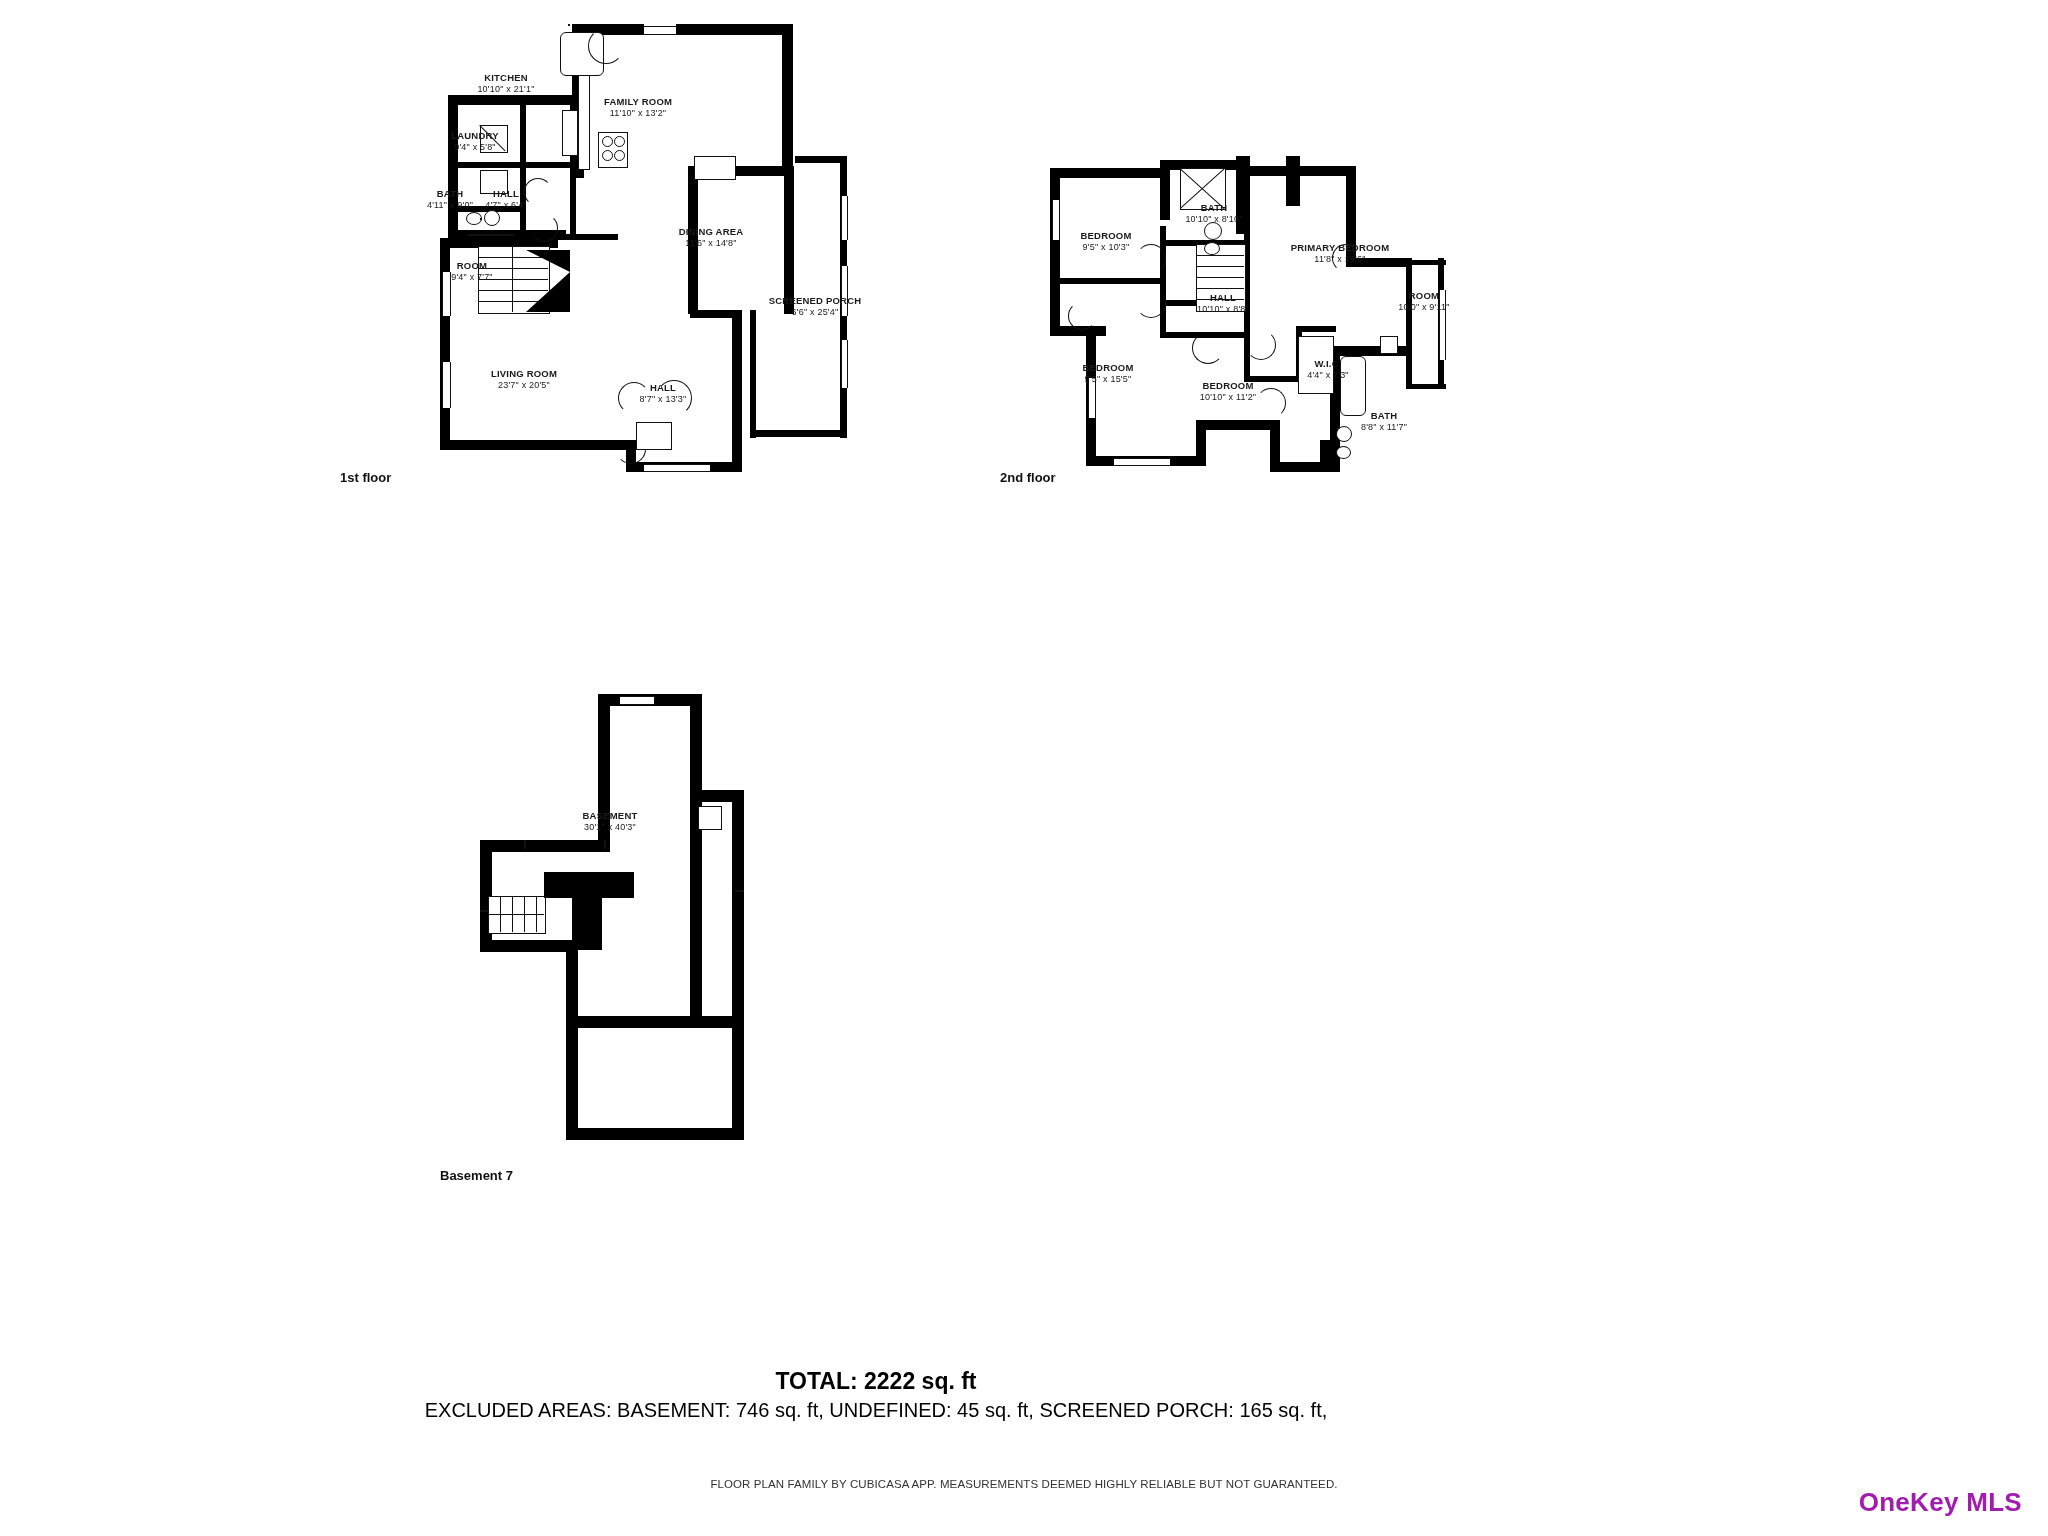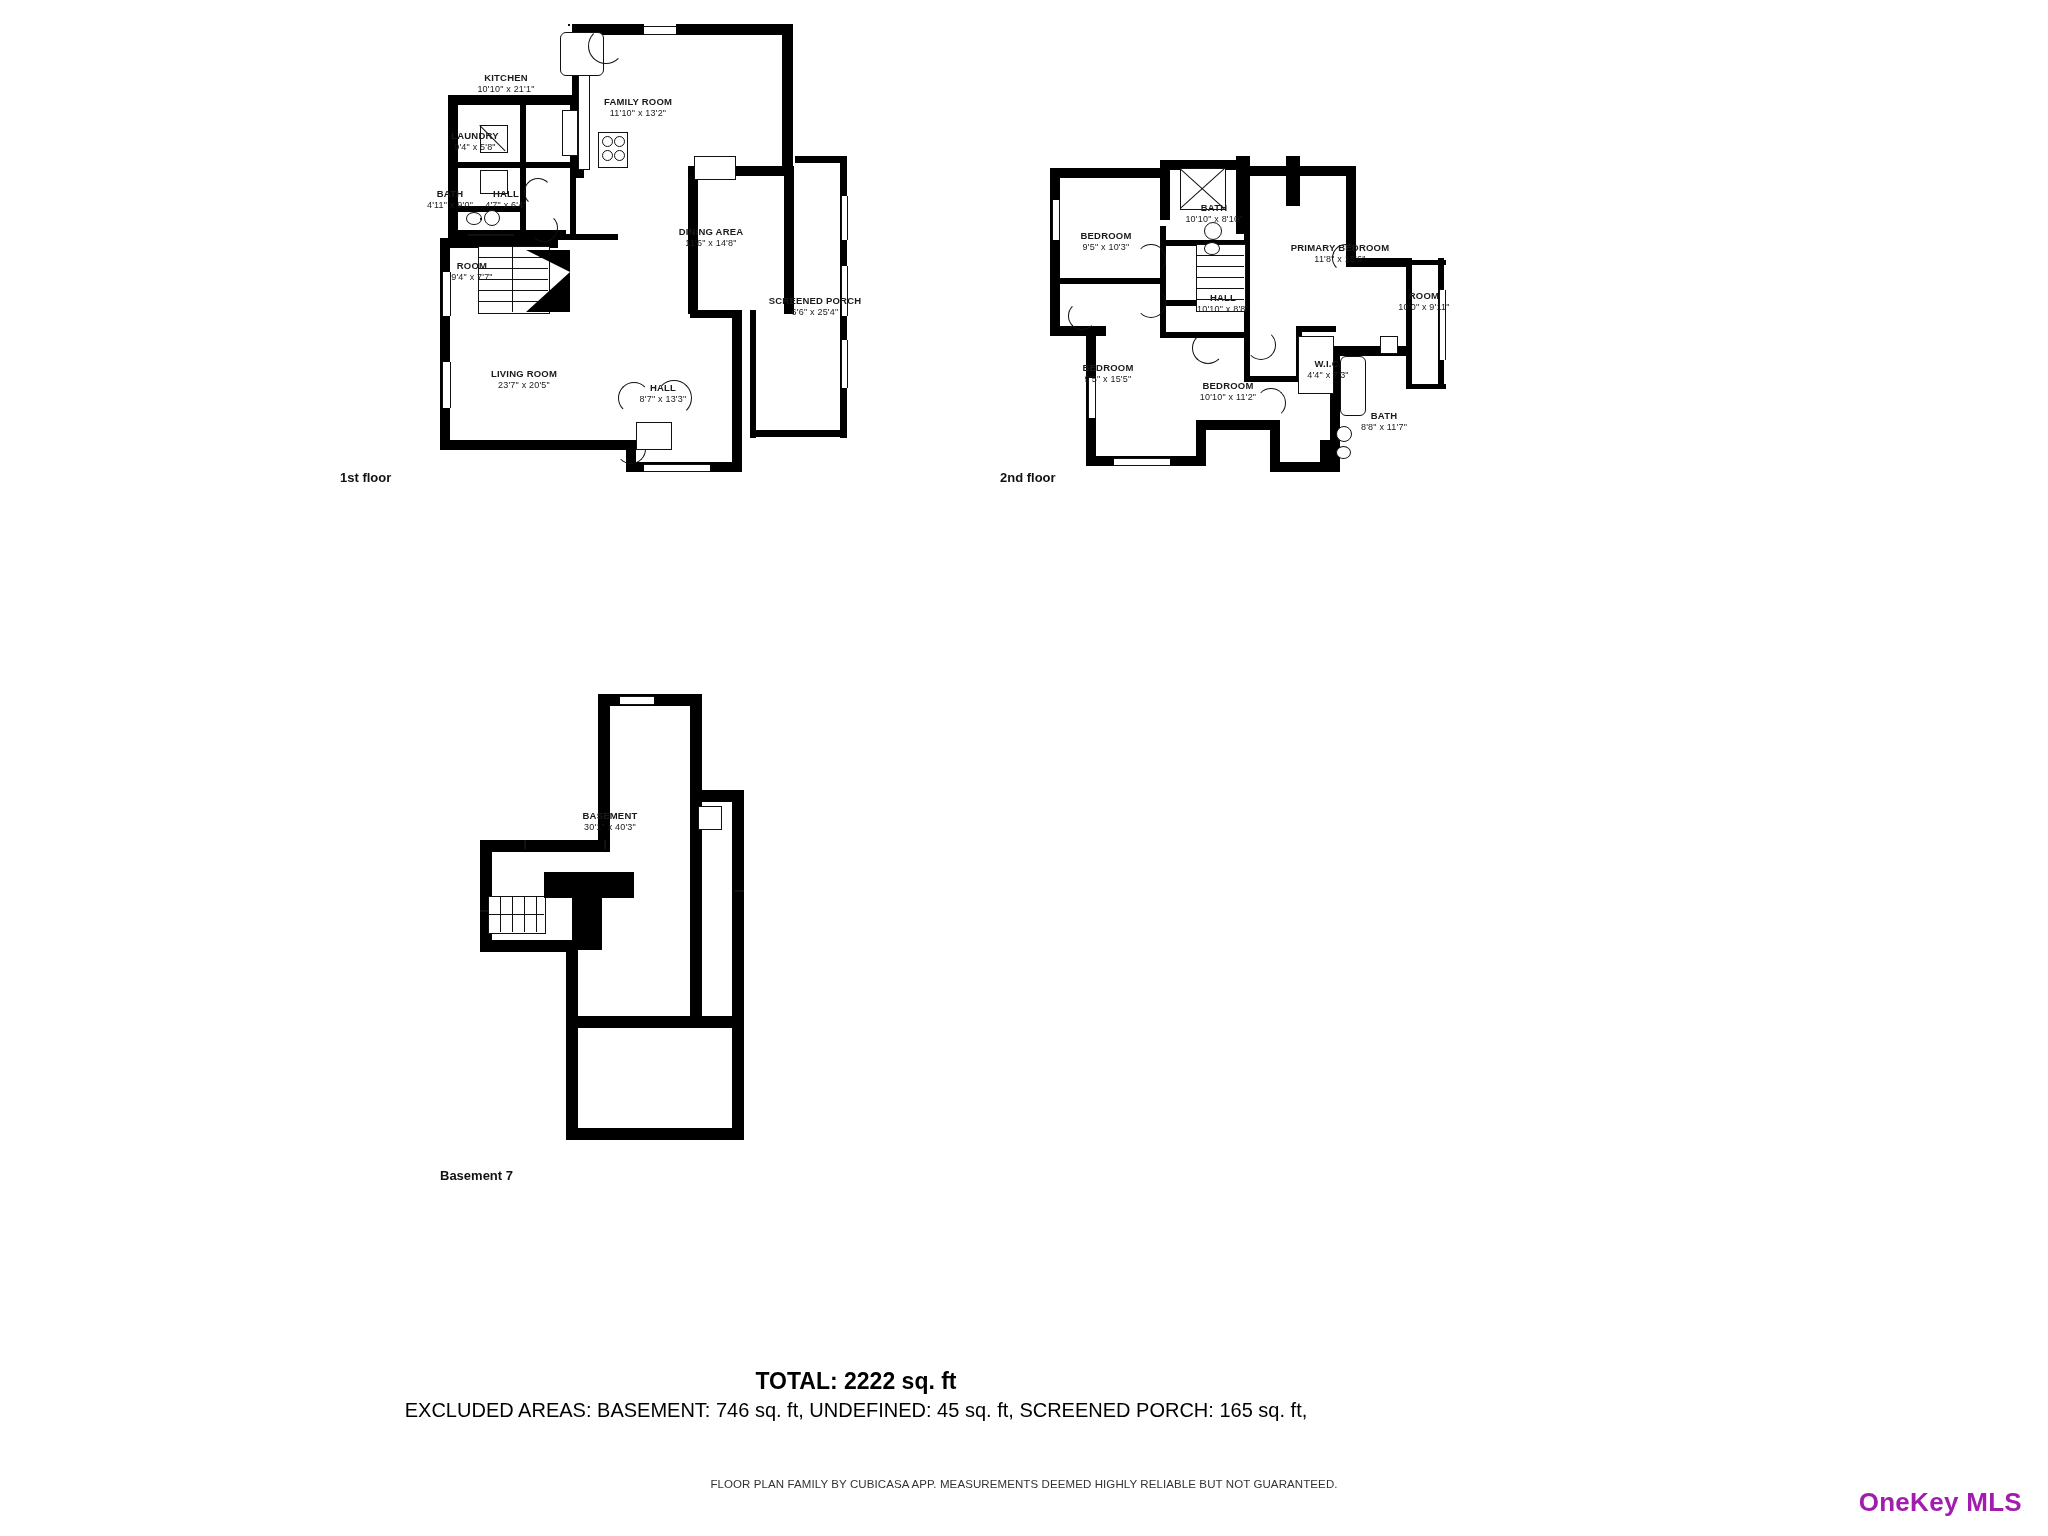--- a/index.html
+++ b/index.html
@@ -27,21 +27,21 @@
   
   .win{position:absolute;background:#ffffff;border-top:1.2px solid #111;border-bottom:1.2px solid #111;}
   .win-v{position:absolute;background:#ffffff;border-left:1.2px solid #111;border-right:1.2px solid #111;}
 
   
   .stair{position:absolute;border:1.2px solid #111;background:#fff;}
   .step{position:absolute;background:#111;height:1.1px;}
   .step-v{position:absolute;background:#111;width:1.1px;}
 
   
-  .summary{position:absolute;left:0;width:1712px;text-align:center;}
+  .summary{position:absolute;left:0;width:1712px;text-align:center;padding-left:20px;}
   .total{font-size:23px;font-weight:700;color:#000;}
   .sline{font-size:20px;font-weight:400;color:#000;margin-top:4px;}
   .disclaimer{position:absolute;left:0;width:2048px;text-align:center;font-size:11.5px;color:#333;letter-spacing:.1px;}
 
   
   .wm{position:absolute;right:26px;bottom:18px;display:flex;align-items:center;}
   .wm-text{font-size:26px;font-weight:700;color:#a21caf;letter-spacing:.3px;}
 </style>
 </head>
 <body>

